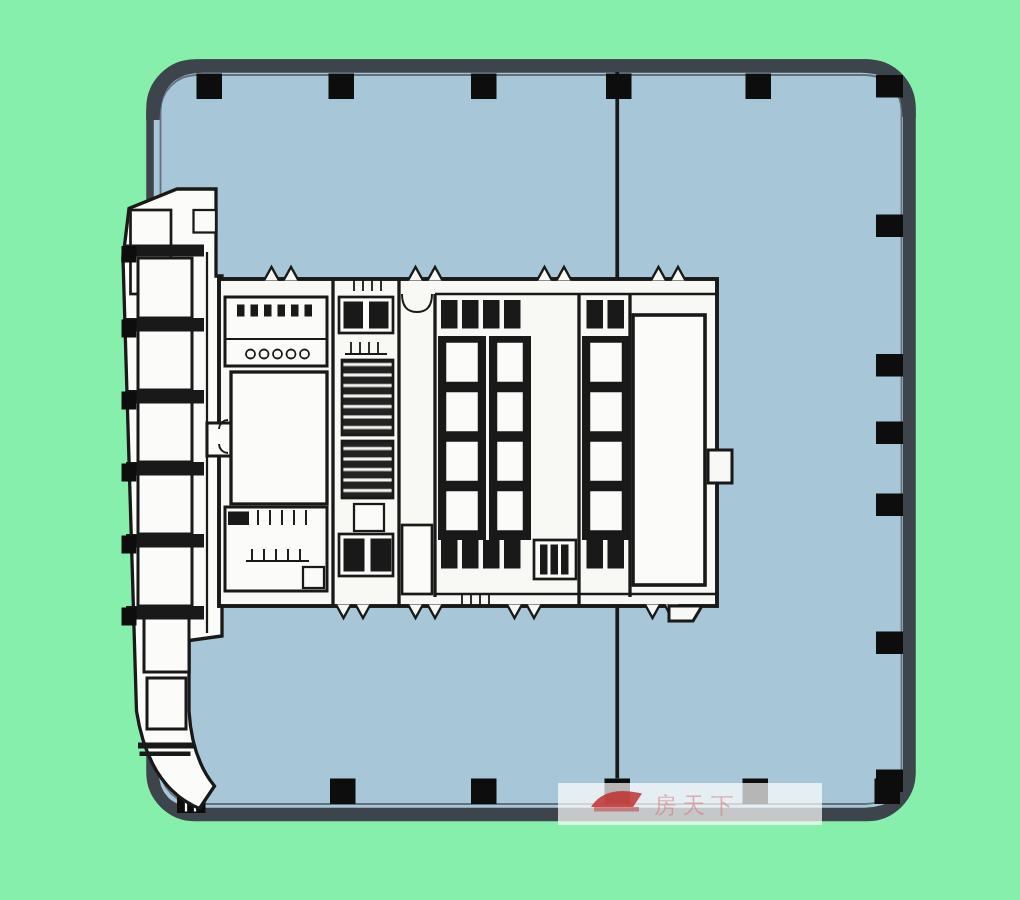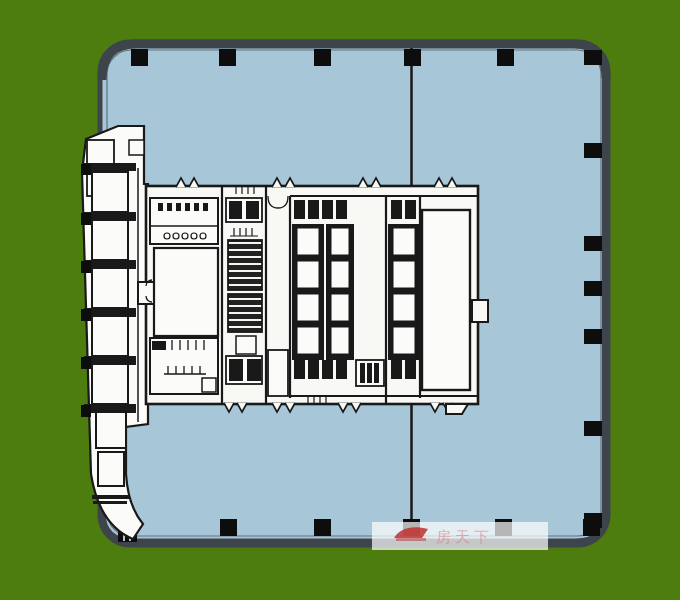--- a/index.html
+++ b/index.html
@@ -1,16 +1,16 @@
 <!DOCTYPE html>
 <html style="--blue: #a7c6d7; --border: #3e444c; --wall: #191919; --core: #f8f8f5; --room: #fbfbf9; --column: #0d0d0d; --wmpink: #d57878;"><head>
 <meta charset="utf-8">
 <style>
   html,body{margin:0;padding:0;background:#ffffff;font-family:"DejaVu Sans",sans-serif;}
-  .stage{position:relative;width:680px;height:600px;background:#4d7c0f;overflow:hidden;}
+  .stage{position:relative;width:680px;height:600px;background:#86efac;overflow:hidden;}
   svg{position:absolute;left:0;top:0;}
   .plate{fill:var(--blue,#a7c6d7);stroke:var(--border,#3e444c);stroke-width:5;}
   .hairline{fill:none;stroke:var(--border,#3e444c);stroke-width:1.2;opacity:.65;}
   .band{fill:none;stroke:var(--border,#3e444c);}
   .wall{fill:none;stroke:var(--wall,#191919);}
   .room{fill:var(--room,#fbfbf9);stroke:var(--wall,#191919);}
   .corefill{fill:var(--core,#f8f8f5);stroke:var(--wall,#191919);}
   .dark{fill:var(--wall,#191919);}
   .col{fill:var(--column,#0d0d0d);}
   .divider{stroke:var(--wall,#232a31);stroke-width:2.5;fill:none;}

